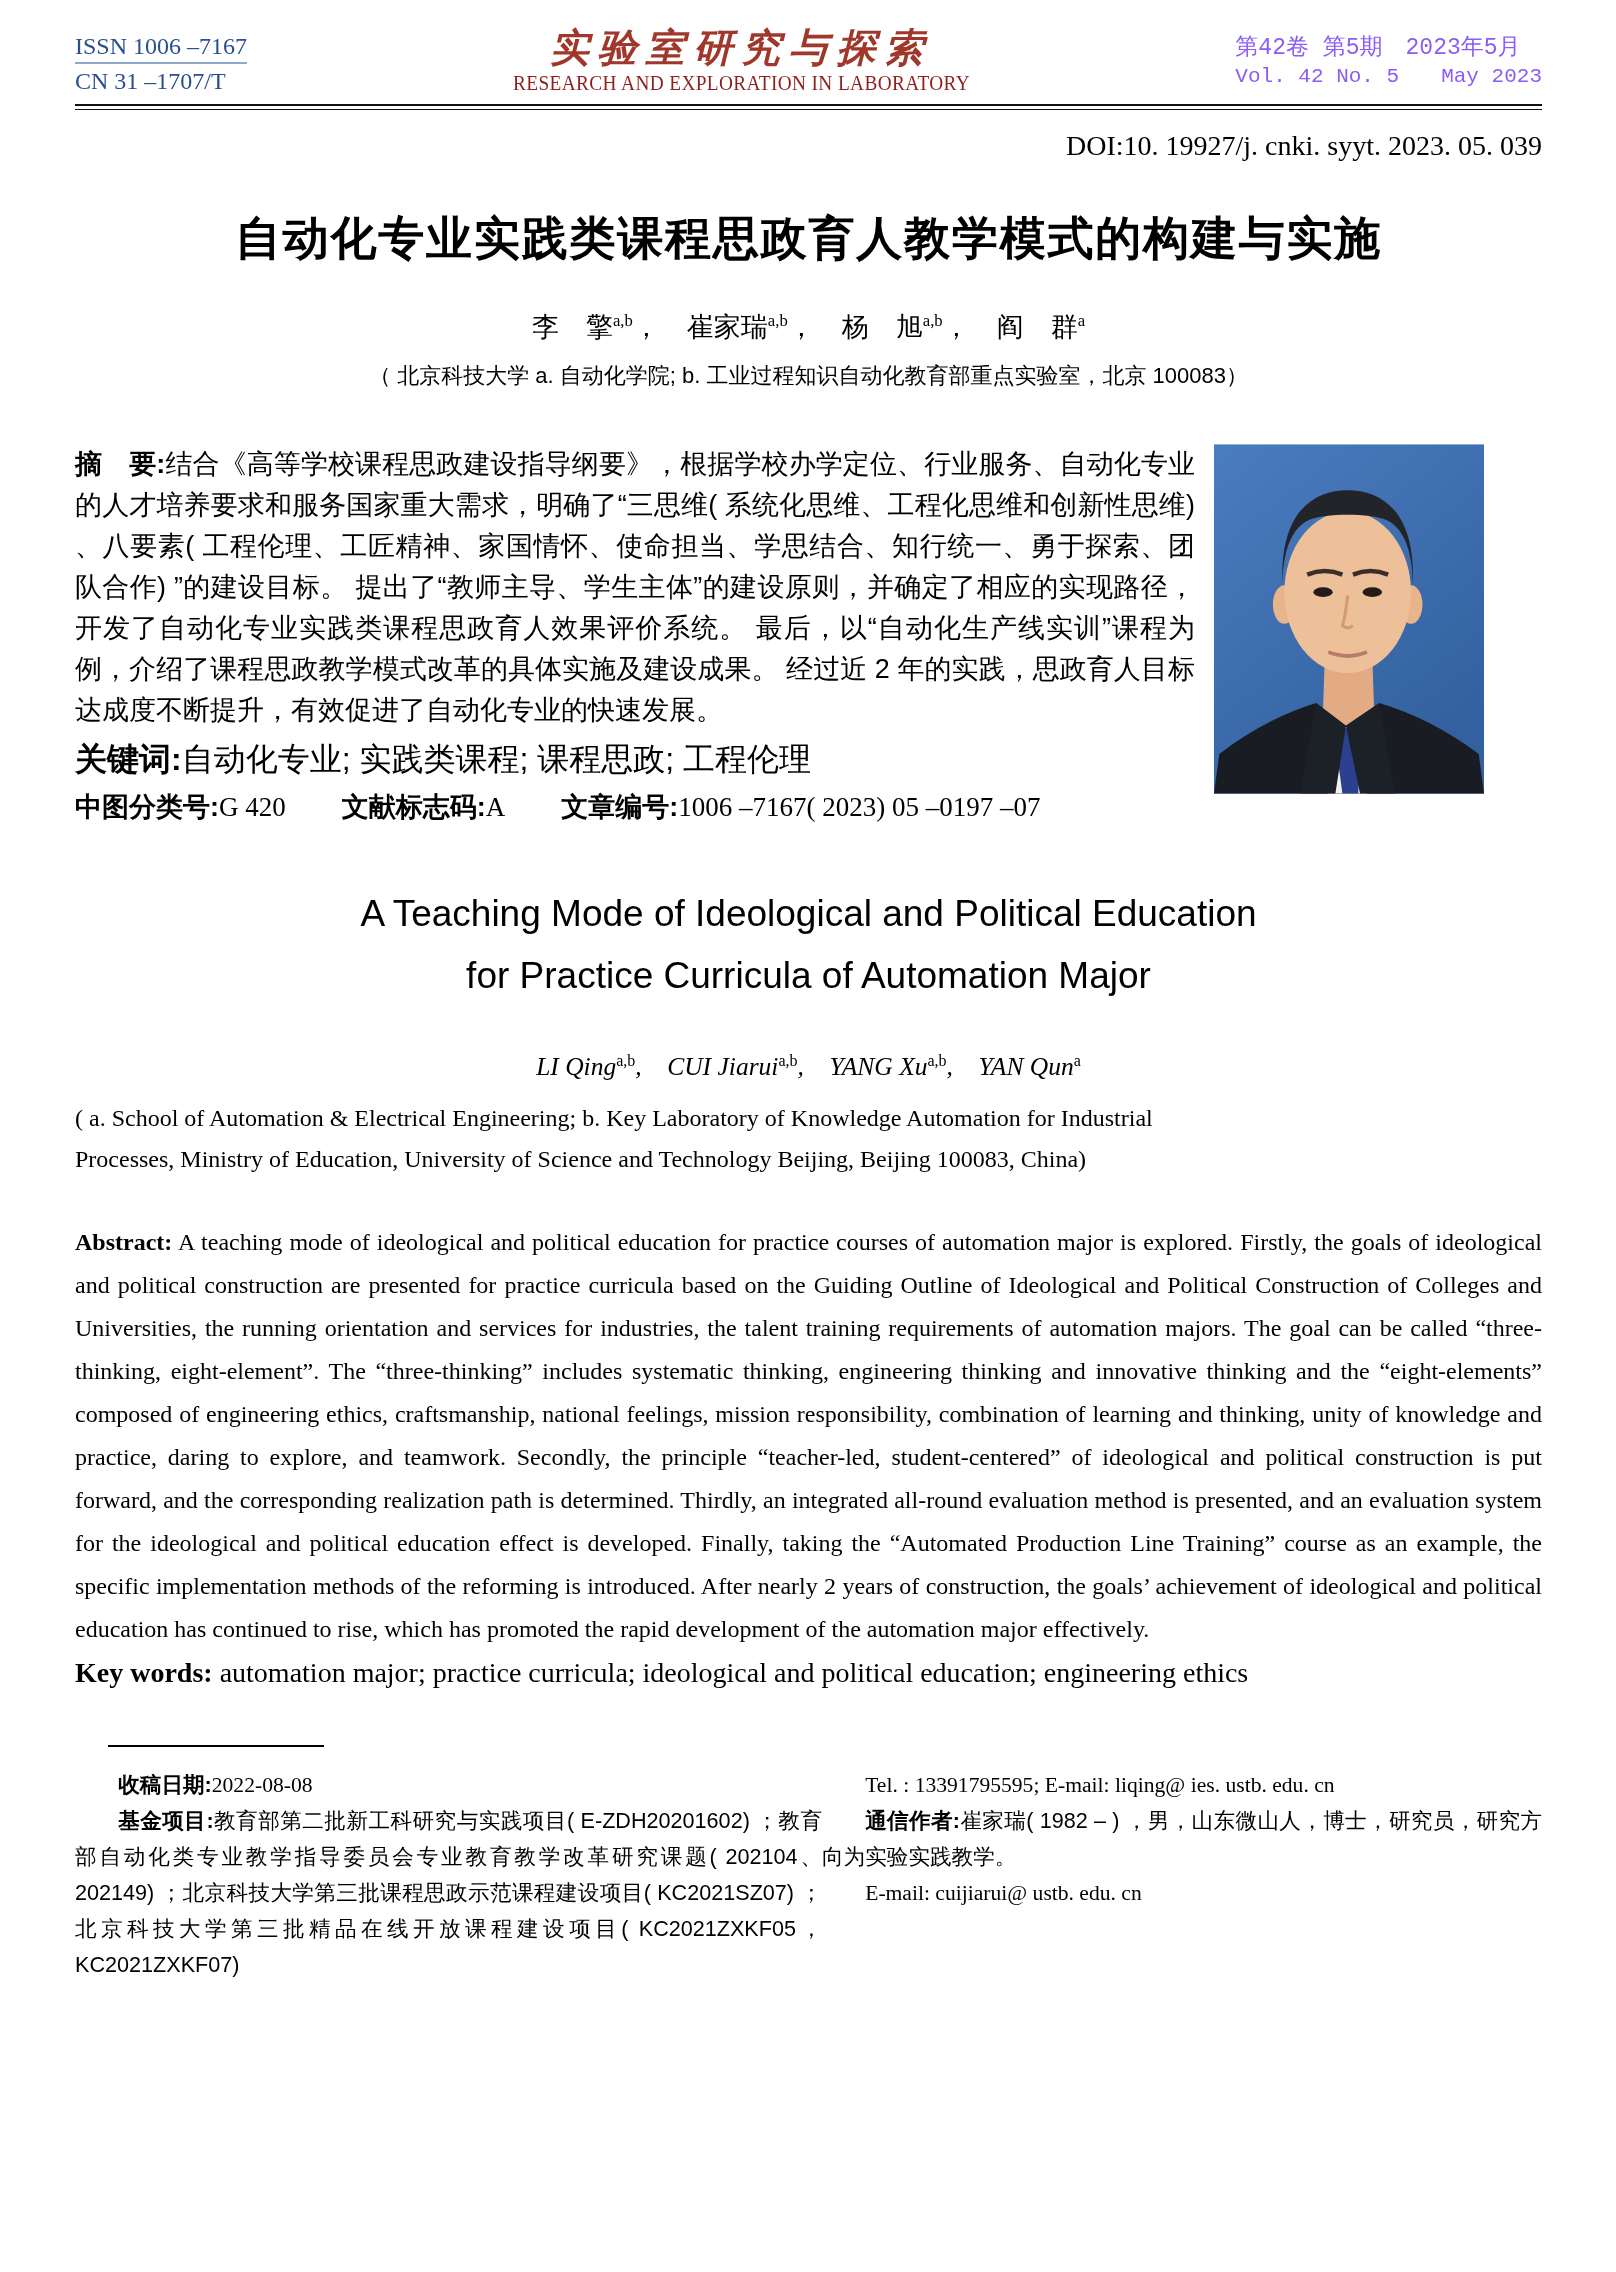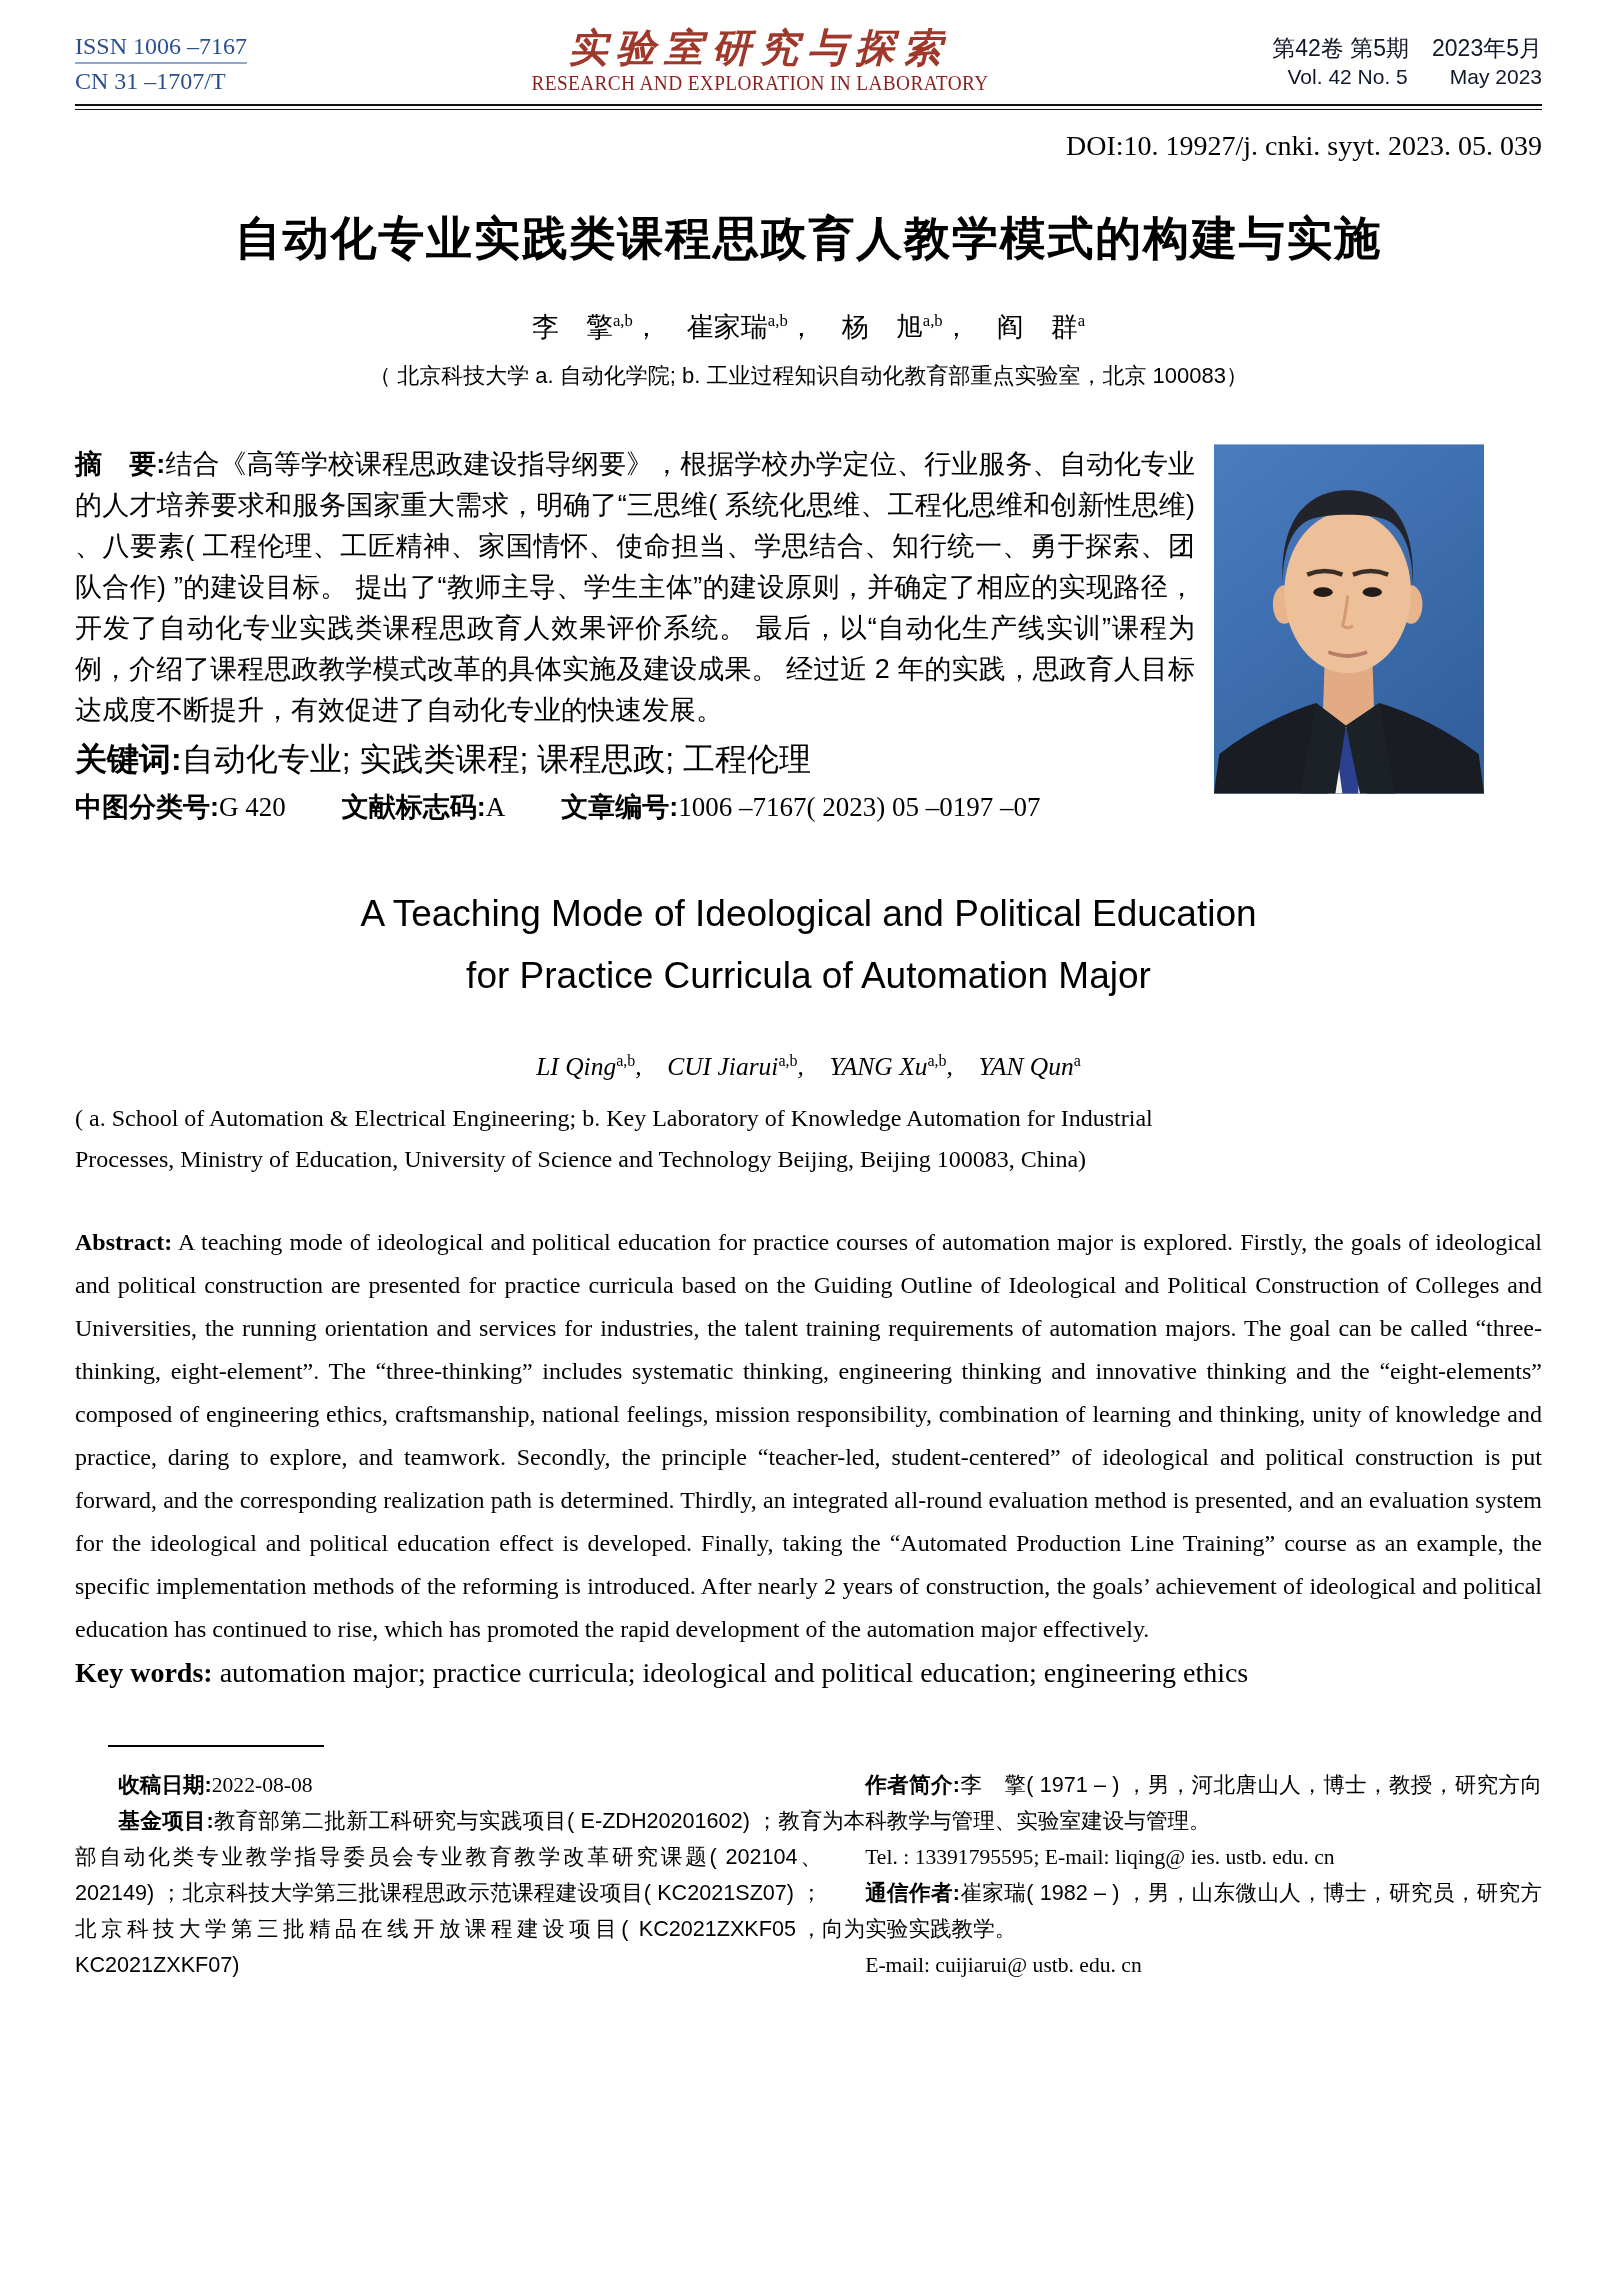--- a/index.html
+++ b/index.html
@@ -21,21 +21,21 @@
   .journal-block{text-align:center;flex:1;padding:0 17.6px;}
   .journal-cn{
     font-family:"DejaVu Serif",serif;
     color:#a0372b;font-size:39px;font-weight:bold;font-style:italic;
     letter-spacing:8.8px;line-height:42px;
   }
   .journal-en{
     font-family:"Liberation Serif",serif;color:#8e1f1f;font-size:21px;line-height:30px;
     transform:scaleX(0.92);transform-origin:center;letter-spacing:0.4px;
   }
-  .issue-block{font-family:Liberation Sans, sans-serif;color:#0f172a;text-align:right;padding-top:7px;}
+  .issue-block{font-family:Liberation Mono, monospace;color:#8b5cf6;text-align:left;padding-top:7px;}
   .issue-cn{font-size:23px;line-height:30px;}
   .issue-en{font-size:21px;line-height:28px;}
   .double-rule{margin-top:5.3px;height:3.5px;border-top:2.6px solid #111;border-bottom:1.8px solid #111;}
   
   .doi-line{margin-top:19.4px;text-align:right;font-family:"Liberation Serif",serif;font-size:28px;}
   .title-cn{margin-top:46px;text-align:center;font-size:46px;font-weight:bold;letter-spacing:1.8px;}
   .authors-cn{margin-top:39px;text-align:center;font-size:27px;}
   .authors-cn sup{font-family:"Liberation Serif",serif;font-size:16.7px;}
   .affil-cn{margin-top:16px;text-align:center;font-size:22px;}
   
@@ -154,21 +154,20 @@
   <div class="kw-en"><b>Key words:</b><span> automation major; practice curricula; ideological and political education; engineering ethics</span></div>
 
   <div class="footnote">
     <div class="foot-rule"></div>
     <div class="foot-cols">
       <div class="foot-left">
         <p><b>收稿日期:</b><span class="latin">2022-08-08</span></p>
         <p><b>基金项目:</b><span>教育部第二批新工科研究与实践项目( E-ZDH20201602) ；教育部自动化类专业教学指导委员会专业教育教学改革研究课题( 202104、202149) ；北京科技大学第三批课程思政示范课程建设项目( KC2021SZ07) ；北京科技大学第三批精品在线开放课程建设项目( KC2021ZXKF05，KC2021ZXKF07)</span></p>
       </div>
       <div class="foot-right">
-        <p><b>作者简介:</b><span>李　擎( 1971 – ) ，男，河北唐山人，博士，教授，研究方向为本科教学与管理、实验室建设与管理。</span></p>
         <p><span class="latin">Tel. : 13391795595;  E-mail:  liqing@ ies. ustb. edu. cn</span></p>
         <p><b>通信作者:</b><span>崔家瑞( 1982 – ) ，男，山东微山人，博士，研究员，研究方向为实验实践教学。</span></p>
         <p><span class="latin">E-mail: cuijiarui@ ustb. edu. cn</span></p>
       </div>
     </div>
   </div>
 
 </div>
 
 

